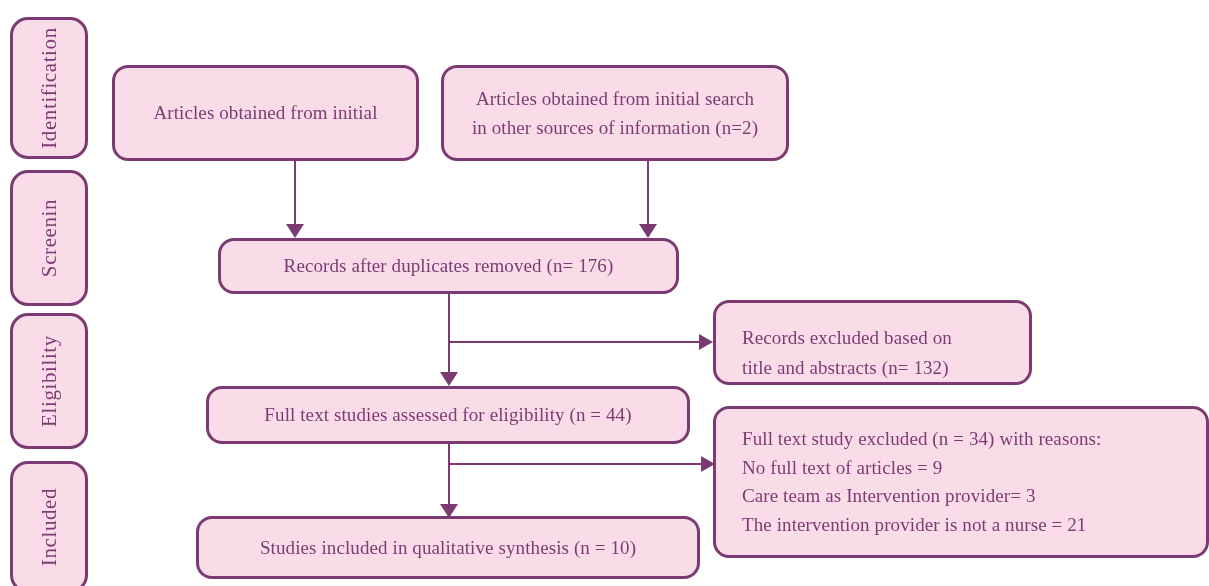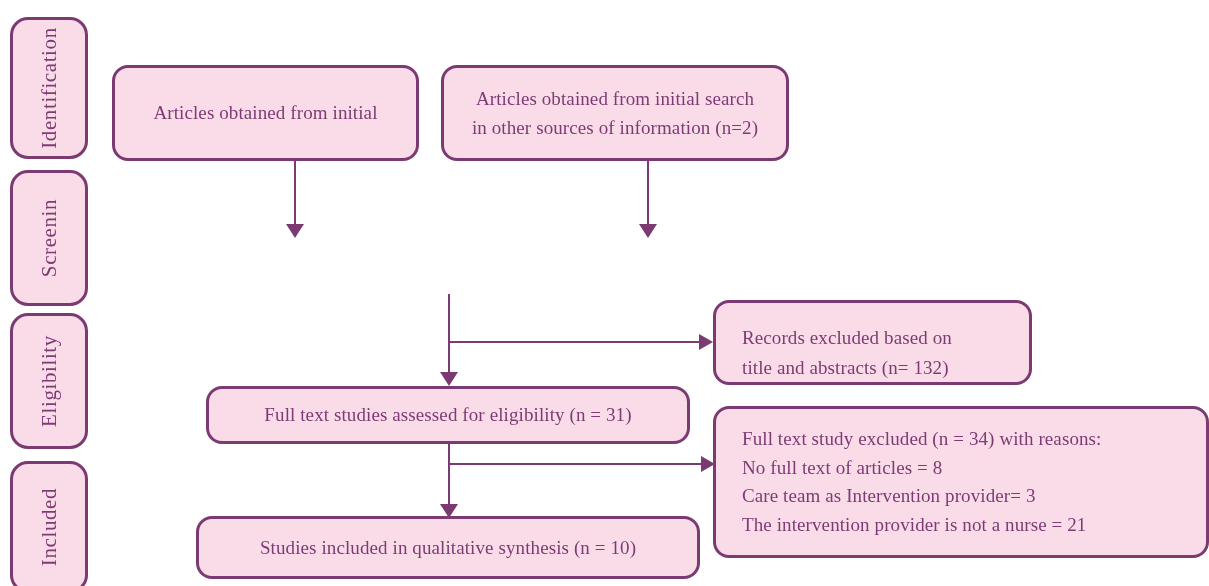--- a/index.html
+++ b/index.html
@@ -114,50 +114,55 @@
       <span>in other sources of information (n=2)</span>
     </span>
   </div>
 
   <div class="vline" style="left:294px; top:161px; height:66px;"></div>
   <div class="arrow-down" style="left:286px; top:224px;"></div>
 
   <div class="vline" style="left:647px; top:161px; height:66px;"></div>
   <div class="arrow-down" style="left:639px; top:224px;"></div>
 
+  <div class="node" style="left:218px; top:238px; width:461px; height:56px;">
+    <span class="txt">
+      <span>Records after duplicates removed (n= 176)</span>
+    </span>
+  </div>
 
   <div class="vline" style="left:448px; top:294px; height:80px;"></div>
   <div class="arrow-down" style="left:440px; top:372px;"></div>
 
   <div class="hline" style="left:449px; top:341px; width:254px;"></div>
   <div class="arrow-right" style="left:699px; top:334px;"></div>
 
   <div class="node left-align" style="left:713px; top:300px; width:319px; height:85px;align-items:flex-end;">
     <span class="txt">
       <span>Records excluded based on</span>
       <span>title and abstracts (n= 132)</span>
     </span>
   </div>
 
   <div class="node" style="left:206px; top:386px; width:484px; height:58px;">
     <span class="txt">
-      <span>Full text studies assessed for eligibility (n = 31)</span>
+      <span>Full text studies assessed for eligibility (n = 44)</span>
     </span>
   </div>
 
   <div class="vline" style="left:448px; top:444px; height:68px;"></div>
   <div class="arrow-down" style="left:440px; top:504px;"></div>
 
   <div class="hline" style="left:449px; top:463px; width:256px;"></div>
   <div class="arrow-right" style="left:701px; top:456px;"></div>
 
   <div class="node left-align multi" style="left:713px; top:406px; width:496px; height:152px;">
     <span class="txt">
       <span>Full text study excluded (n = 34) with reasons:</span>
-      <span>No full text of articles = 8</span>
+      <span>No full text of articles = 9</span>
       <span>Care team as Intervention provider= 3</span>
       <span>The intervention provider is not a nurse = 21</span>
     </span>
   </div>
 
   <div class="node" style="left:196px; top:516px; width:504px; height:63px;">
     <span class="txt">
       <span>Studies included in qualitative synthesis (n = 10)</span>
     </span>
   </div>

